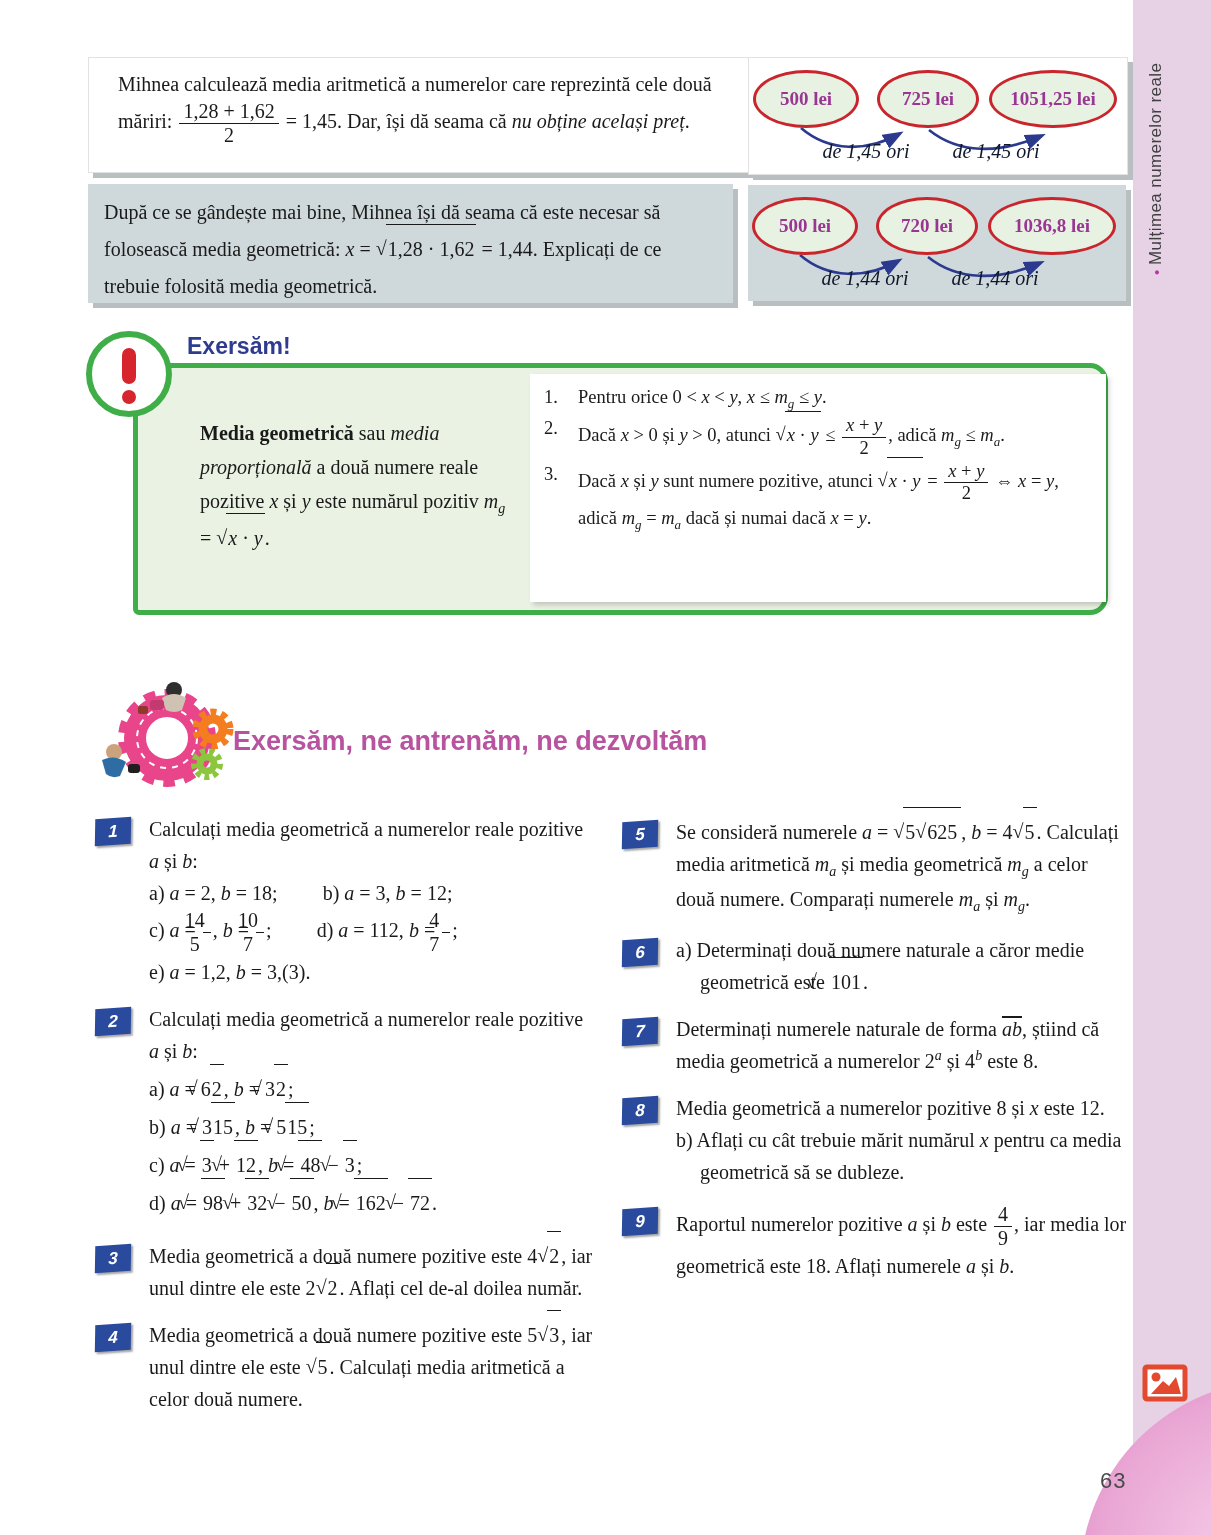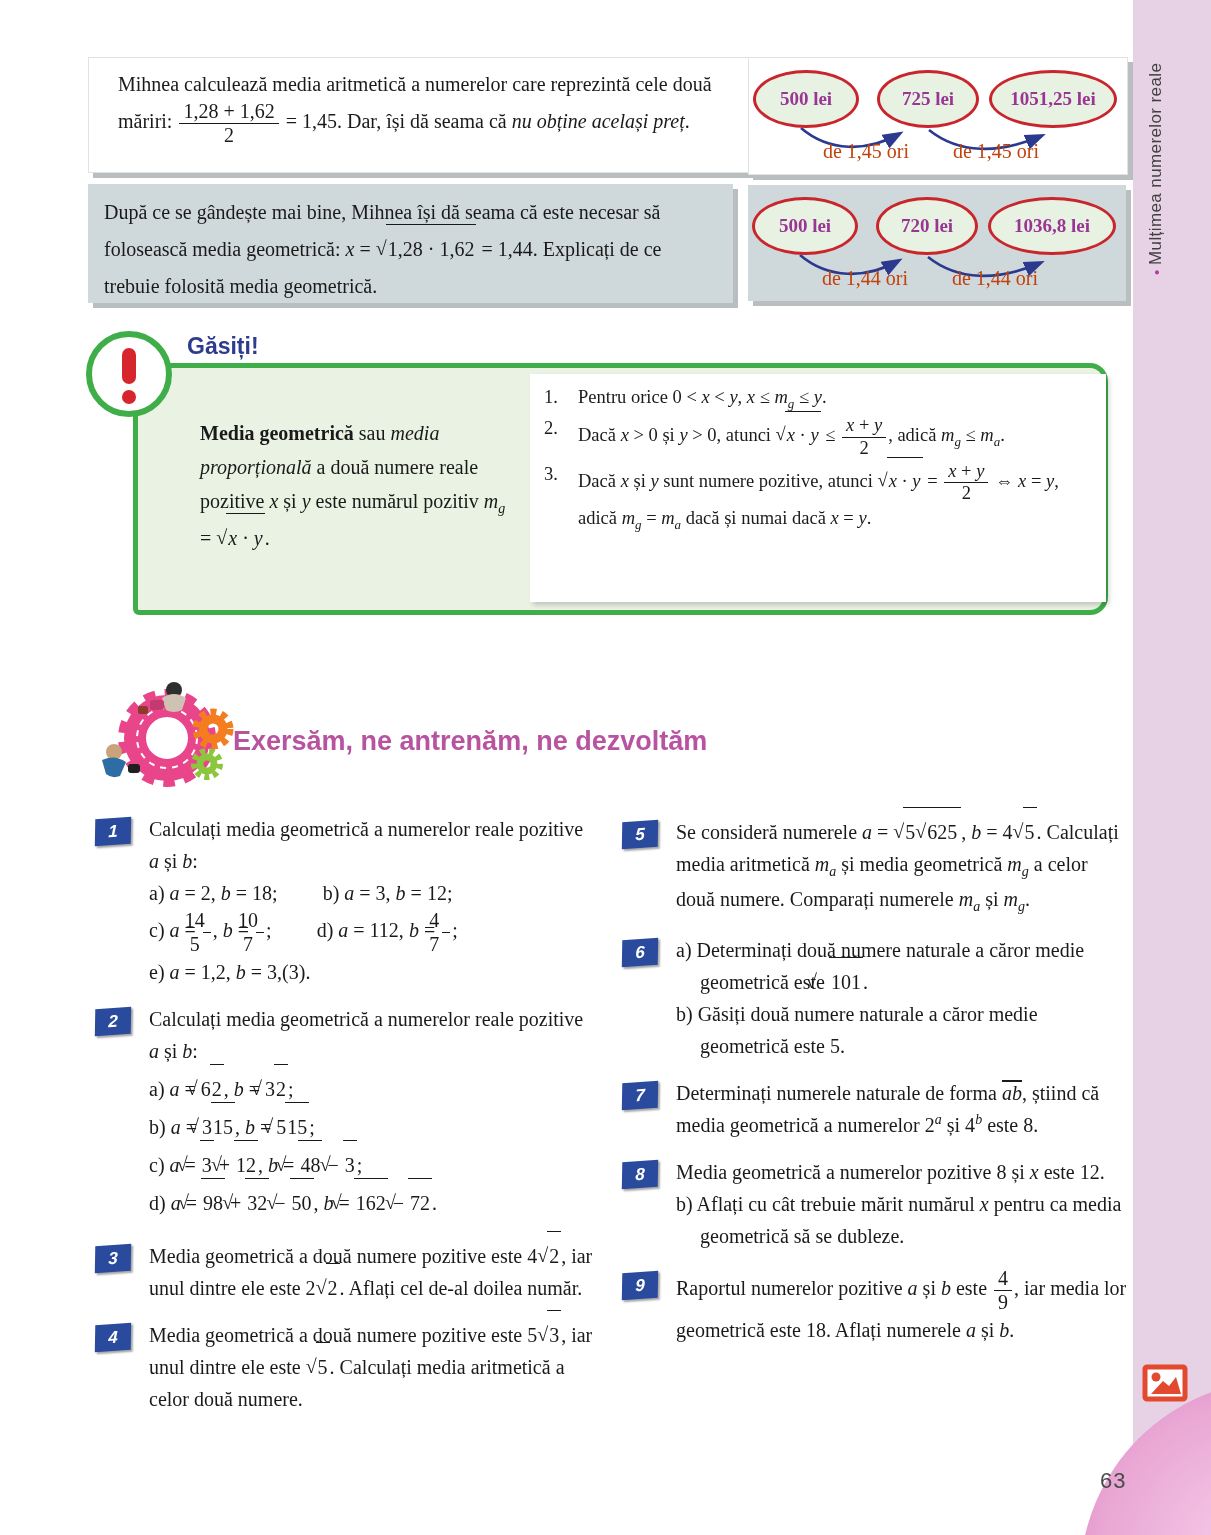--- a/index.html
+++ b/index.html
@@ -14,21 +14,21 @@
 
   
   .dbox{position:absolute;width:378px;height:116px;box-shadow:5px 5px 0 #b9bfc1;}
   .dbox1{left:748px;top:57px;background:#ffffff;border:1px solid #e2e2e2;}
   .dbox2{left:748px;top:185px;background:#cfd8da;}
   .ellipse{position:absolute;top:12px;height:58px;border:3px solid #c9252c;border-radius:50%;
            background:#e8f2e2;display:flex;align-items:center;justify-content:center;
            font-weight:bold;font-size:19px;color:#993693;box-sizing:border-box;}
   .e1{left:4px;width:106px;}  .e2{left:128px;width:102px;}  .e3{left:240px;width:128px;}
   .arrow-svg{position:absolute;left:0;top:0;width:378px;height:116px;}
-  .alabel{position:absolute;top:82px;width:130px;text-align:center;font-size:20px;color:#c2410c;}
+  .alabel{position:absolute;top:82px;width:130px;text-align:center;font-size:20px;color:#0f172a;font-style:italic;}
   .l1{left:52px;}  .l2{left:182px;}
 
   
   .ret-title{position:absolute;left:187px;top:333px;font-family:"Liberation Sans",sans-serif;
              font-weight:bold;font-size:23px;color:#2e3b8f;}
   .ret-box{position:absolute;left:133px;top:363px;width:975px;height:252px;background:#eaf2e3;
            border:5px solid #3fae49;border-radius:6px 18px 18px 6px;box-sizing:border-box;}
   .excl-circle{position:absolute;left:86px;top:331px;width:86px;height:86px;border-radius:50%;
                background:#ffffff;border:6px solid #3fae49;box-sizing:border-box;z-index:3;}
   .excl-bar{position:absolute;left:30px;top:11px;width:14px;height:36px;border-radius:7px;background:#d6252c;}
@@ -120,21 +120,21 @@
     <div class="ellipse e2">720 lei</div>
     <div class="ellipse e3">1036,8 lei</div>
     <div class="alabel l1">de 1,44 ori</div>
     <div class="alabel l2">de 1,44 ori</div>
   </div>
 
   <div class="excl-circle">
     <div class="excl-bar"></div>
     <div class="excl-dot"></div>
   </div>
-  <div class="ret-title">Găsiți!</div>
+  <div class="ret-title">Exersăm!</div>
   <div class="ret-box">
     <div class="ret-def"><b>Media geometrică</b> sau <i>media proporțională</i> a două numere reale pozitive <i>x</i> și <i>y</i> este numărul pozitiv <i>m</i><sub><i>g</i></sub> = <span class="msqrt"><span class="mrad">√</span><span class="mvin"><i>x</i> · <i>y</i></span></span>.</div>
     <div class="ret-white">
       <div class="ret-item">
         <span class="n">1.</span>
         <span class="t">Pentru orice 0 &lt; <i>x</i> &lt; <i>y</i>,  <i>x</i> ≤ <i>m</i><sub><i>g</i></sub> ≤ <i>y</i>.</span>
       </div>
       <div class="ret-item">
         <span class="n">2.</span>
         <span class="t">Dacă <i>x</i> &gt; 0 și <i>y</i> &gt; 0, atunci <span class="msqrt"><span class="mrad">√</span><span class="mvin"><i>x</i> · <i>y</i></span></span> ≤ <span class="mfrac"><span class="mnum"><i>x</i> + <i>y</i></span><span class="mden">2</span></span>, adică <i>m</i><sub><i>g</i></sub> ≤ <i>m</i><sub><i>a</i></sub>.</span>
@@ -223,21 +223,20 @@
         <div>Se consideră numerele <i>a</i> = <span class="msqrt"><span class="mrad">√</span><span class="mvin">5<span class="msqrt"><span class="mrad">√</span><span class="mvin">625</span></span></span></span>, <i>b</i> = 4<span class="msqrt"><span class="mrad">√</span><span class="mvin">5</span></span>. Calculați media aritmetică <i>m</i><sub><i>a</i></sub> și media geometrică <i>m</i><sub><i>g</i></sub> a celor două numere. Comparați numerele <i>m</i><sub><i>a</i></sub> și <i>m</i><sub><i>g</i></sub>.</div>
       </div>
     </div>
 
     <div class="exercise">
       <div class="badge-wrap">
           <div class="badge">6</div>
         </div>
       <div class="ex-body">
         <div class="ex-item">a) Determinați două numere naturale a căror medie geometrică este <span class="msqrt"><span class="mrad">√</span><span class="mvin">101</span></span>.</div>
-        <div class="ex-item">b) Găsiți două numere naturale a căror medie geometrică este 5.</div>
       </div>
     </div>
 
     <div class="exercise">
       <div class="badge-wrap">
           <div class="badge">7</div>
         </div>
       <div class="ex-body">
         <div>Determinați numerele naturale de forma <span class="mol"><i>ab</i></span>, știind că media geometrică a numerelor 2<sup><i>a</i></sup> și 4<sup><i>b</i></sup> este 8.</div>
       </div>

